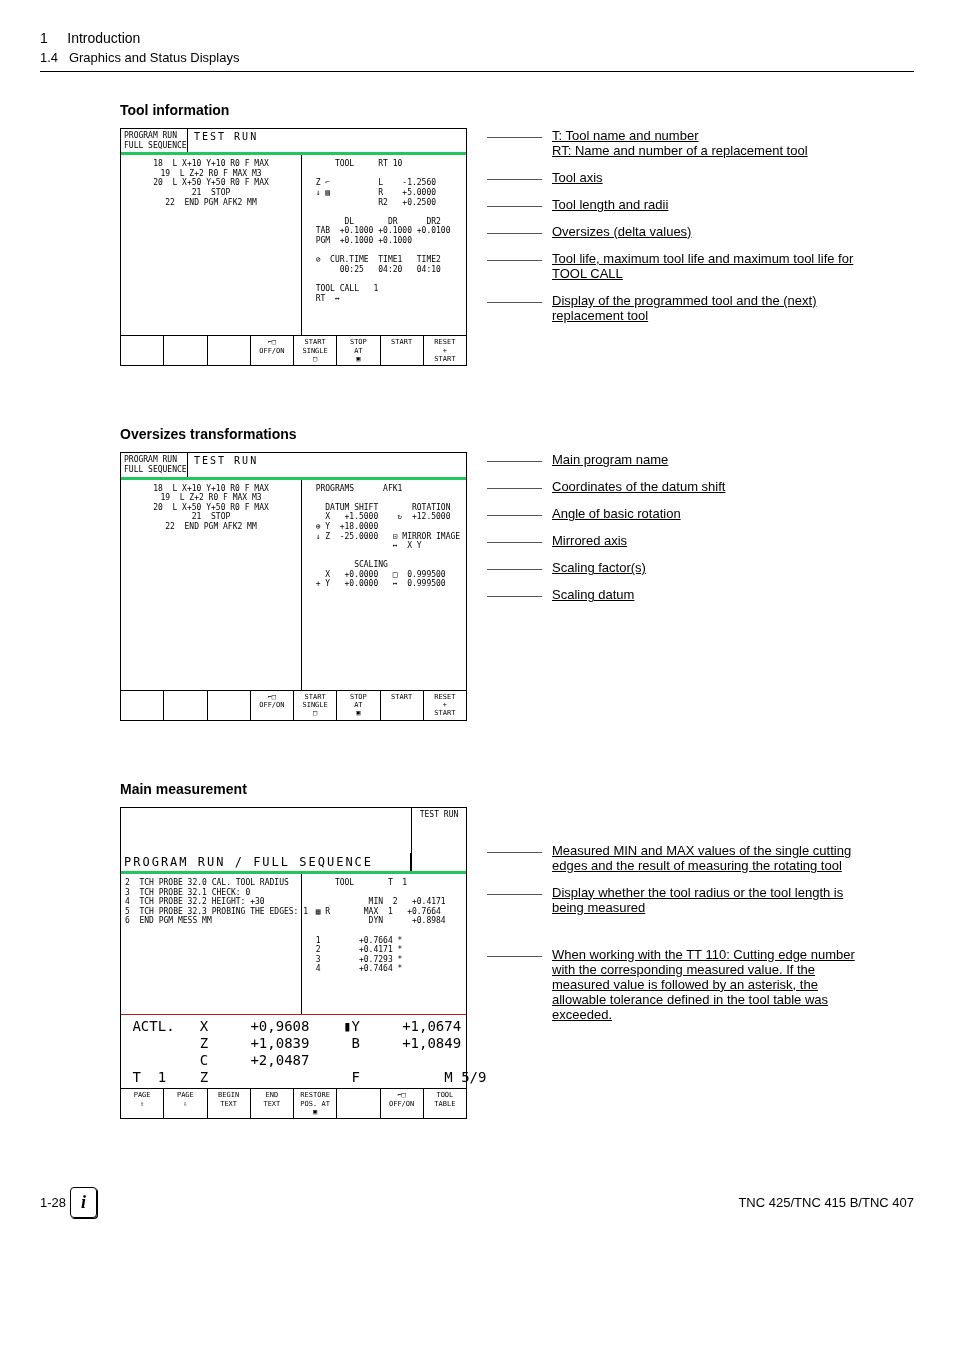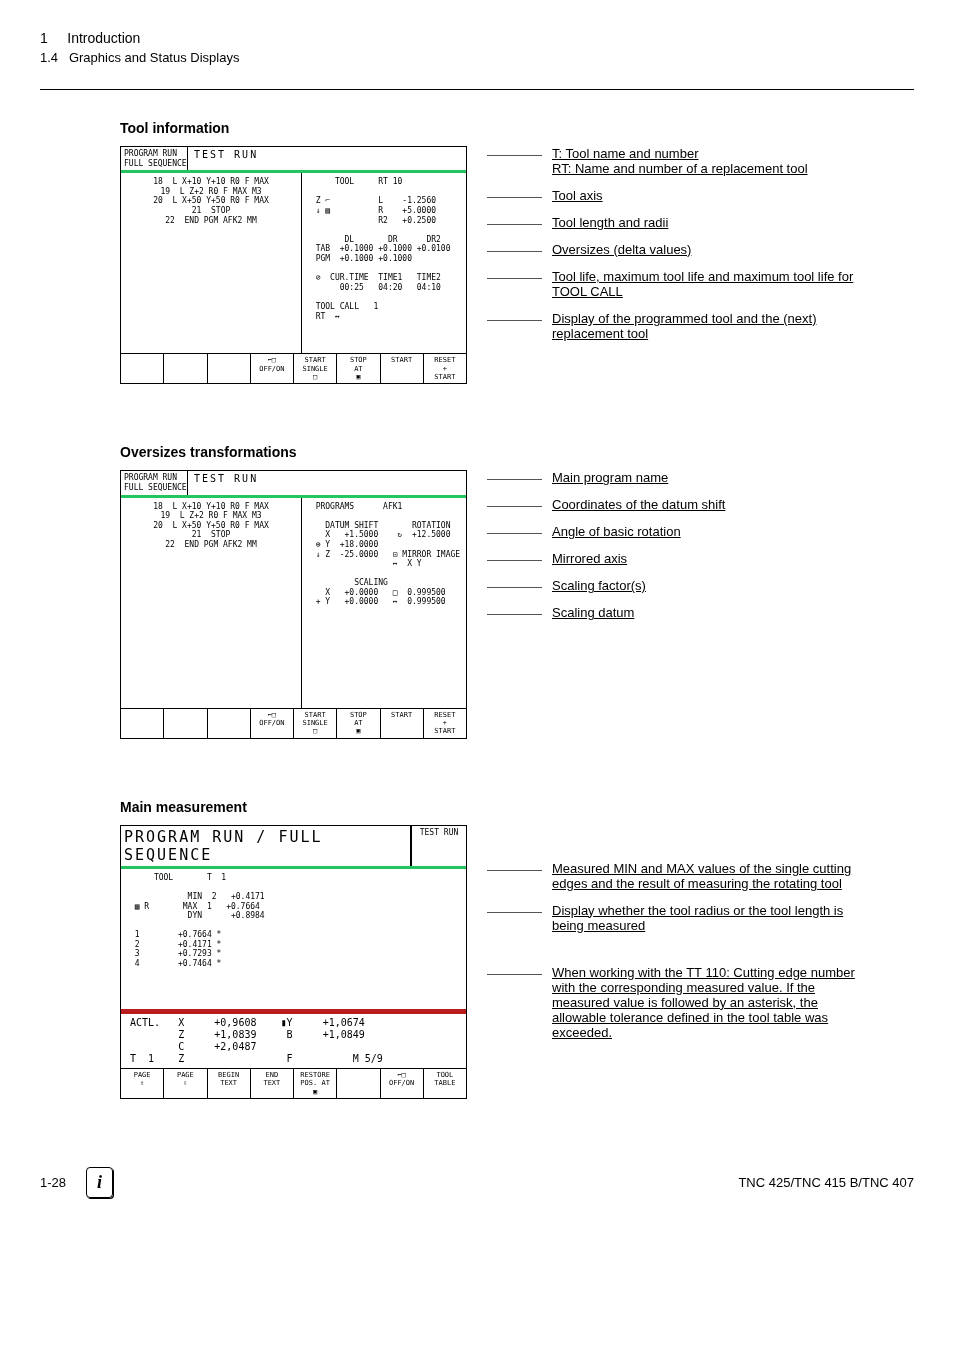--- a/index.html
+++ b/index.html
@@ -12,21 +12,21 @@
     width: 954px;
     box-sizing: border-box;
   }
   .header-top {
     font-size: 14px;
     padding-bottom: 4px;
   }
   .header-sub {
     font-size: 13px;
     border-bottom: 1px solid #000;
-    padding-bottom: 24px;
+    padding-bottom: 6px;
     margin-bottom: 30px;
   }
   .section-title {
     font-weight: bold;
     font-size: 14px;
     margin: 0 0 10px 80px;
   }
   .figure-block {
     display: flex;
     align-items: flex-start;
@@ -68,33 +68,34 @@
   }
   .scr-right {
     flex: 1;
     padding: 4px;
     white-space: pre;
   }
   .screenshot3 .scr-titlebar .left {
     width: auto;
     flex: 1;
     letter-spacing: 2px;
-    font-size: 15px;
+    font-size: 12px;
+    margin-top: 45px;
   }
   .screenshot3 .scr-titlebar .right {
     border-left: 1px solid #000;
     padding: 2px 3px;
     width: 48px;
     text-align: center;
   }
   .scr-status {
-    border-top: 5px solid #b91c1c;
+    border-top: 1px solid #b91c1c;
     padding: 3px;
     white-space: pre;
-    font-size: 10px;
+    font-size: 14px;
   }
   .softkeys {
     display: flex;
     border-top: 1px solid #000;
   }
   .softkeys .key {
     flex: 1;
     border-right: 1px solid #000;
     text-align: center;
     padding: 2px 1px;
@@ -308,20 +309,25 @@
 </div>
 
 <div class="section-title">Main measurement</div>
 <div class="figure-block">
   <div class="screenshot screenshot3">
     <div class="scr-titlebar">
       <div class="left">PROGRAM RUN / FULL SEQUENCE</div>
       <div class="right">TEST RUN</div>
     </div>
     <div class="scr3-body">
+      <div class="scr3-left">2  TCH PROBE 32.0 CAL. TOOL RADIUS
+3  TCH PROBE 32.1 CHECK: 0
+4  TCH PROBE 32.2 HEIGHT: +30
+5  TCH PROBE 32.3 PROBING THE EDGES: 1
+6  END PGM MESS MM</div>
       <div class="scr3-right">      TOOL       T  1
 
              MIN  2   +0.4171
   ▦ R       MAX  1   +0.7664
              DYN      +0.8984
 
   1        +0.7664 *
   2        +0.4171 *
   3        +0.7293 *
   4        +0.7464 *</div>
@@ -356,18 +362,18 @@
     <div class="item">
         <span>Display whether the tool radius or the tool length is being measured</span>
       </div>
     <div class="item" style="margin-top:20px">
         <span>When working with the TT 110: Cutting edge number with the corresponding measured value. If the measured value is followed by an asterisk, the allowable tolerance defined in the tool table was exceeded.</span>
       </div>
   </div>
 </div>
 
 <div class="footer">
-  <div style="display:flex;align-items:center;gap:20px">
+  <div style="display:flex;align-items:center;gap:4px">
     <span>1-28</span>
     <span class="info-icon">i</span>
   </div>
   <span>TNC 425/TNC 415 B/TNC 407</span>
 </div>
 
 </body></html>

